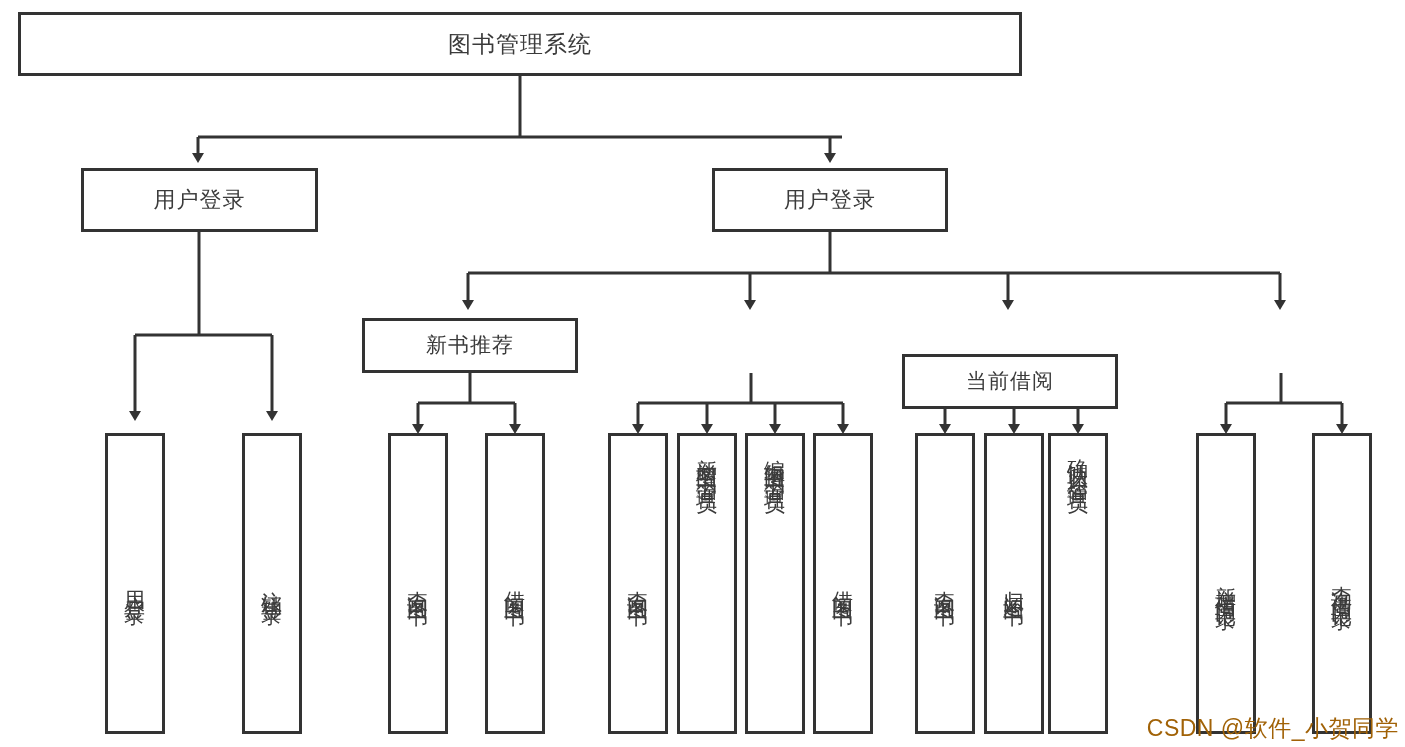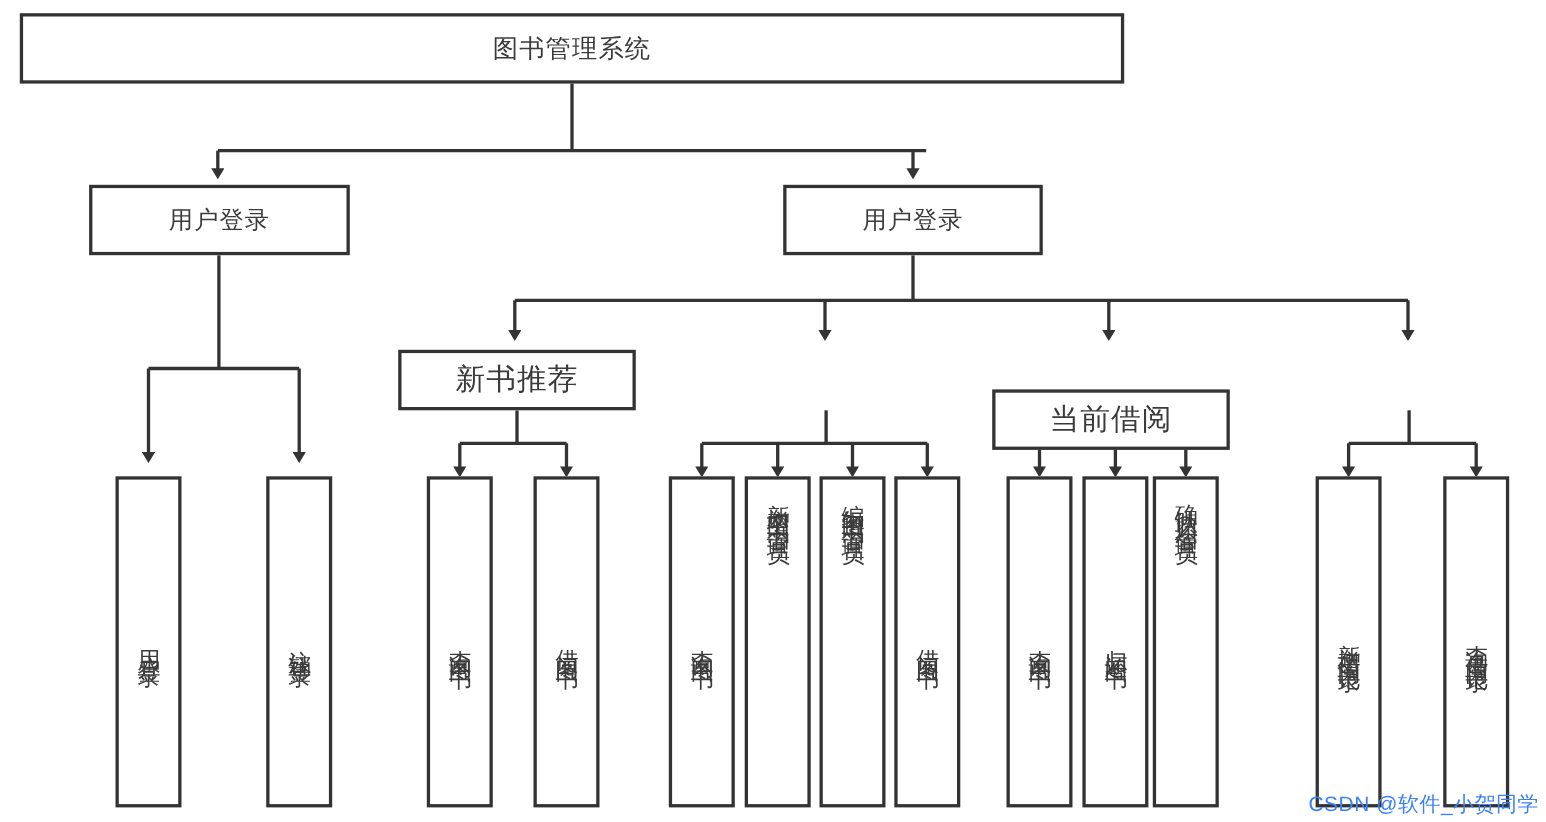--- a/index.html
+++ b/index.html
@@ -38,21 +38,21 @@
   }
   .node .label {
     font-size: 22px;
     line-height: 1.15;
     letter-spacing: 1px;
     white-space: nowrap;
     color: #3b3b3b;
   }
   .node.root .label { font-size: 23px; }
   .node.level2 .label { font-size: 22px; }
-  .node.level3 .label { font-size: 27px; text-align: right; }
+  .node.level3 .label { font-size: 21px; text-align: right; }
 
   .leaf {
     position: absolute;
     box-sizing: border-box;
     background: #ffffff;
     border: 3px solid #333333;
     z-index: 3;
     display: flex;
     justify-content: center;
   }
@@ -66,22 +66,22 @@
     line-height: 1.0;
     color: #3b3b3b;
     white-space: nowrap;
     padding-top: 6px;
     padding-bottom: 6px;
   }
   .watermark {
     position: absolute;
     right: 6px;
     bottom: 3px;
-    font-size: 19px;
-    color: #3b82f6;
+    font-size: 23px;
+    color: #a16207;
     letter-spacing: 0.5px;
     z-index: 6;
     white-space: nowrap;
   }
 </style>
 </head>
 <body>
 
 <div id="canvas">
 

